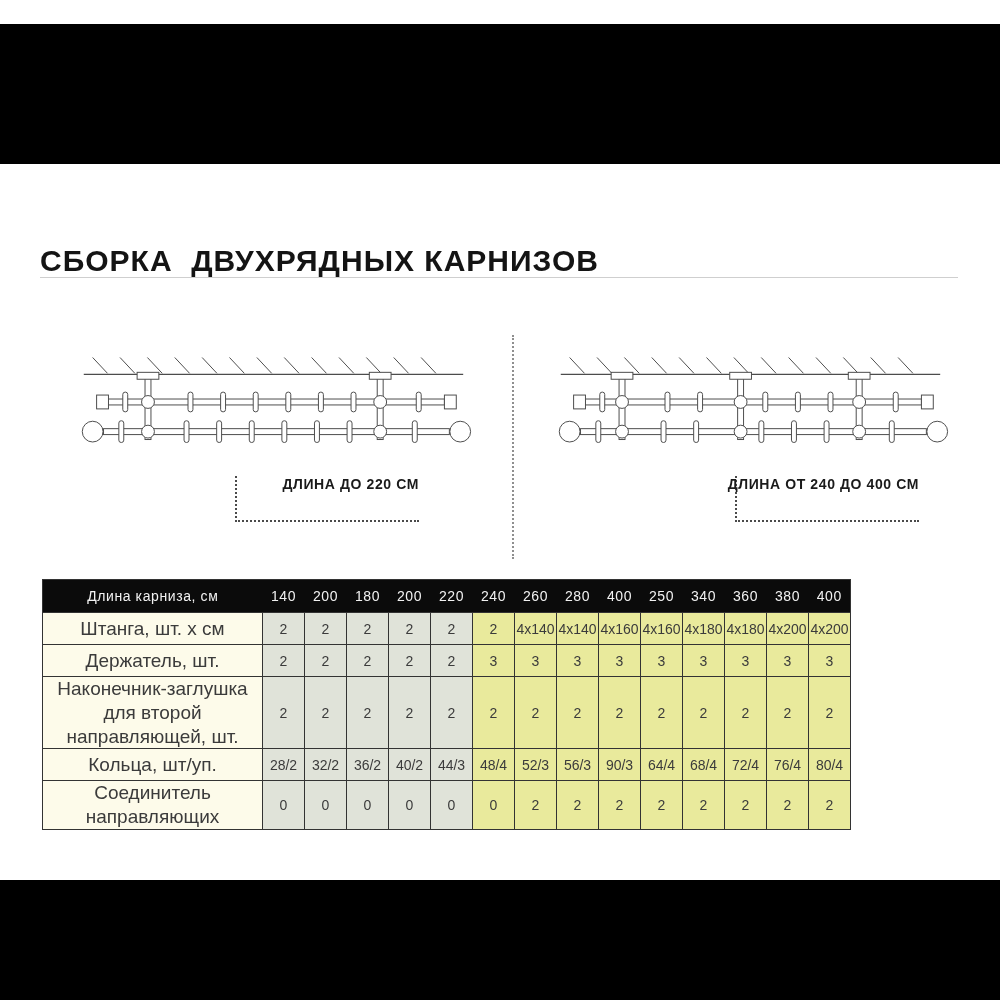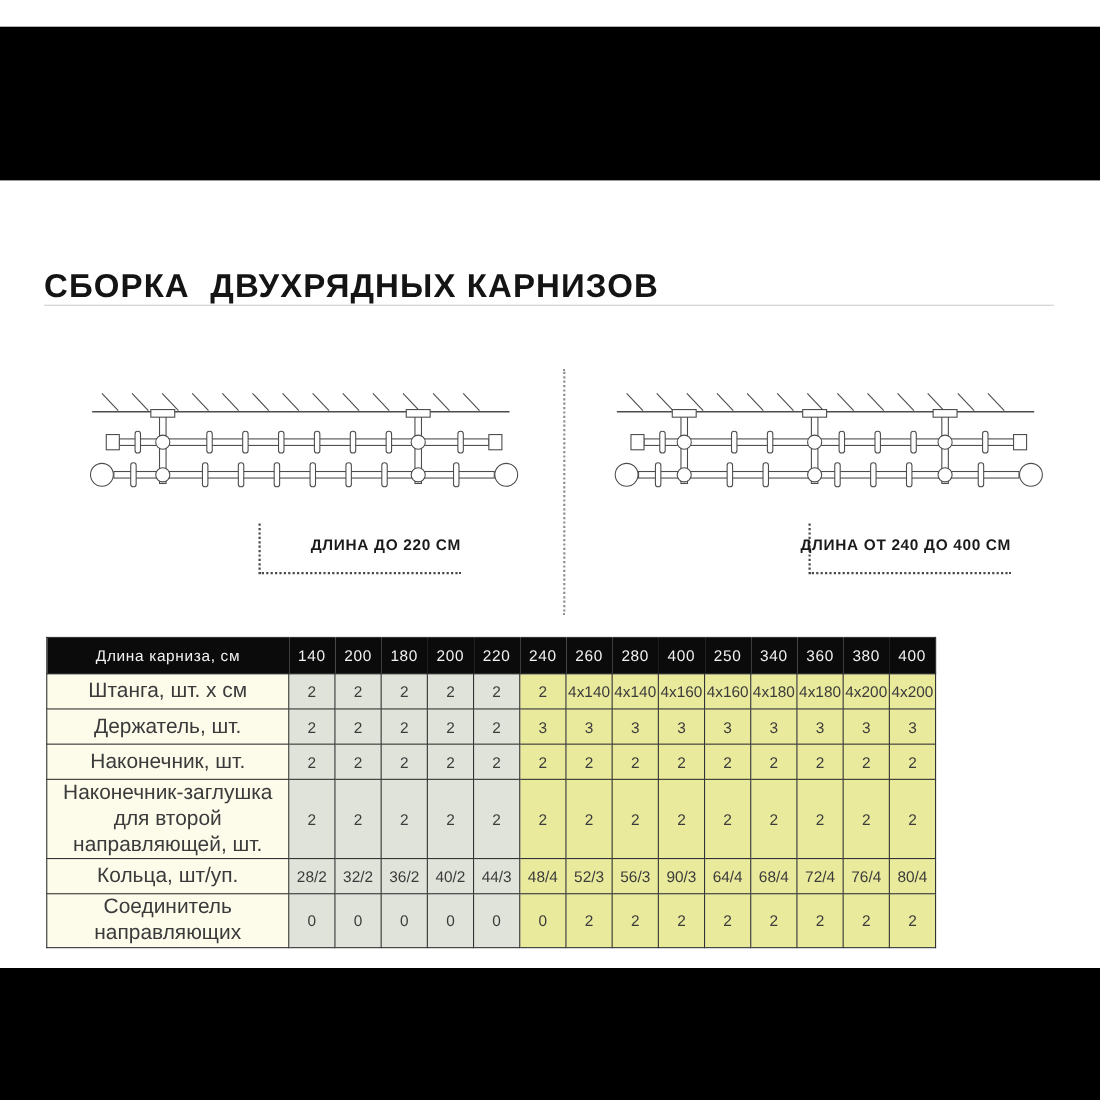--- a/index.html
+++ b/index.html
@@ -13,21 +13,21 @@
               color:#141414;letter-spacing:1px;white-space:pre;}
   .title-rule{position:absolute;left:40px;top:253px;width:918px;border-top:1px solid #cfcfcf;}
 
   .diagram{position:absolute;top:320px;width:415px;height:112px;}
   .diagram.short{left:64px;}
   .diagram.long{left:541px;}
   .separator{position:absolute;left:512px;top:311px;height:224px;border-left:2px dotted #8f8f8f;}
 
   .measure-label{position:absolute;top:452px;height:46px;box-sizing:border-box;
                  border-left:2px dotted #4a4a4a;border-bottom:2px dotted #4a4a4a;
-                 display:flex;align-items:center;justify-content:flex-end;padding-bottom:7px;}
+                 display:flex;align-items:flex-start;justify-content:flex-end;padding-bottom:7px;}
   .measure-label span{font-size:14px;font-weight:bold;letter-spacing:0.6px;color:#1a1a1a;white-space:nowrap;}
   .measure-label.short{left:235px;width:184px;}
   .measure-label.long{left:735px;width:184px;}
 
   :root{--g1:#e0e3d9;--g2:#e9ea9c;--labelbg:#fdfbea;--headerbg:#0b0b0b;--headertx:#f2f2f2;--bd:#333333;}
 
   table.spec{position:absolute;left:42px;top:555px;width:809px;border-collapse:collapse;
              table-layout:fixed;border:1px solid var(--bd);}
   table.spec th,table.spec td{border:1px solid var(--bd);text-align:center;vertical-align:middle;padding:0;}
   table.spec thead th{background:var(--headerbg);color:var(--headertx);border:none;font-weight:normal;
@@ -217,37 +217,20 @@
           <td class="g2">3</td>
           <td class="g2">3</td>
           <td class="g2">3</td>
           <td class="g2">3</td>
           <td class="g2">3</td>
           <td class="g2">3</td>
           <td class="g2">3</td>
           <td class="g2">3</td>
           <td class="g2">3</td>
         </tr>
-        <tr class="normal">
-          <th class="rowlabel">Наконечник, шт.</th>
-          <td class="g1">2</td>
-          <td class="g1">2</td>
-          <td class="g1">2</td>
-          <td class="g1">2</td>
-          <td class="g1">2</td>
-          <td class="g2">2</td>
-          <td class="g2">2</td>
-          <td class="g2">2</td>
-          <td class="g2">2</td>
-          <td class="g2">2</td>
-          <td class="g2">2</td>
-          <td class="g2">2</td>
-          <td class="g2">2</td>
-          <td class="g2">2</td>
-        </tr>
         <tr class="tall">
           <th class="rowlabel">Наконечник-заглушка
 для второй направляющей, шт.</th>
           <td class="g1">2</td>
           <td class="g1">2</td>
           <td class="g1">2</td>
           <td class="g1">2</td>
           <td class="g1">2</td>
           <td class="g2">2</td>
           <td class="g2">2</td>

